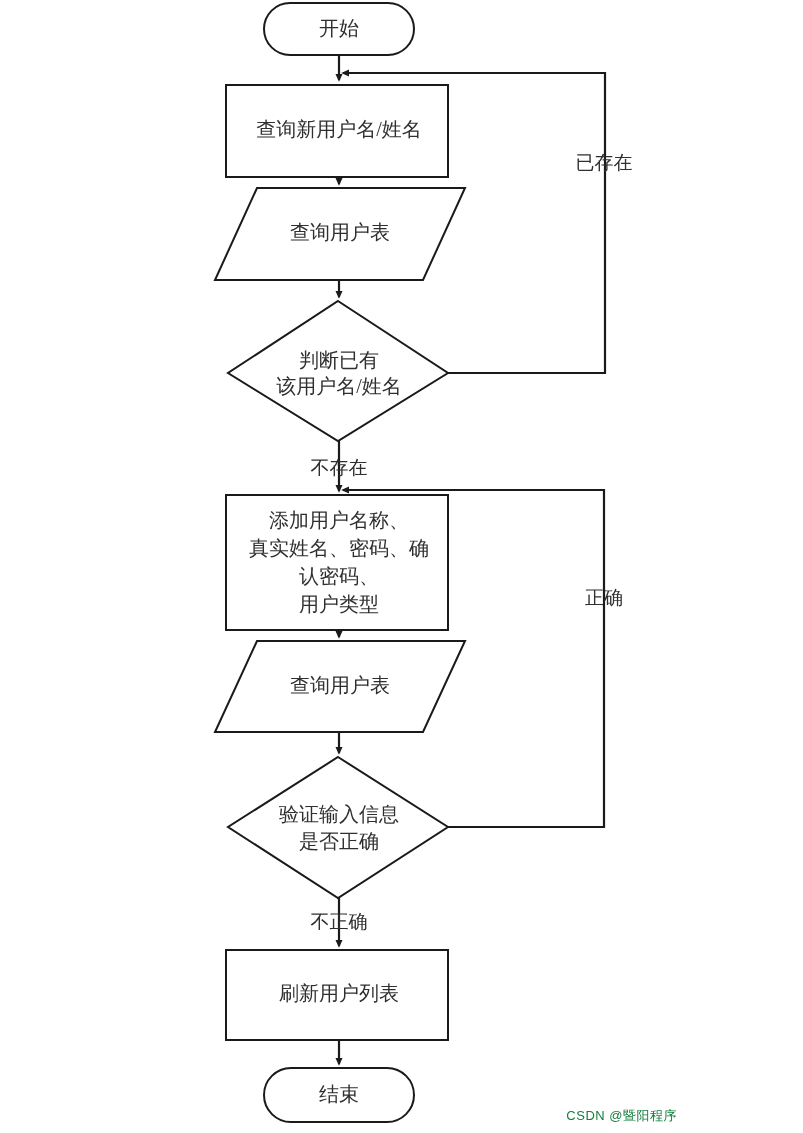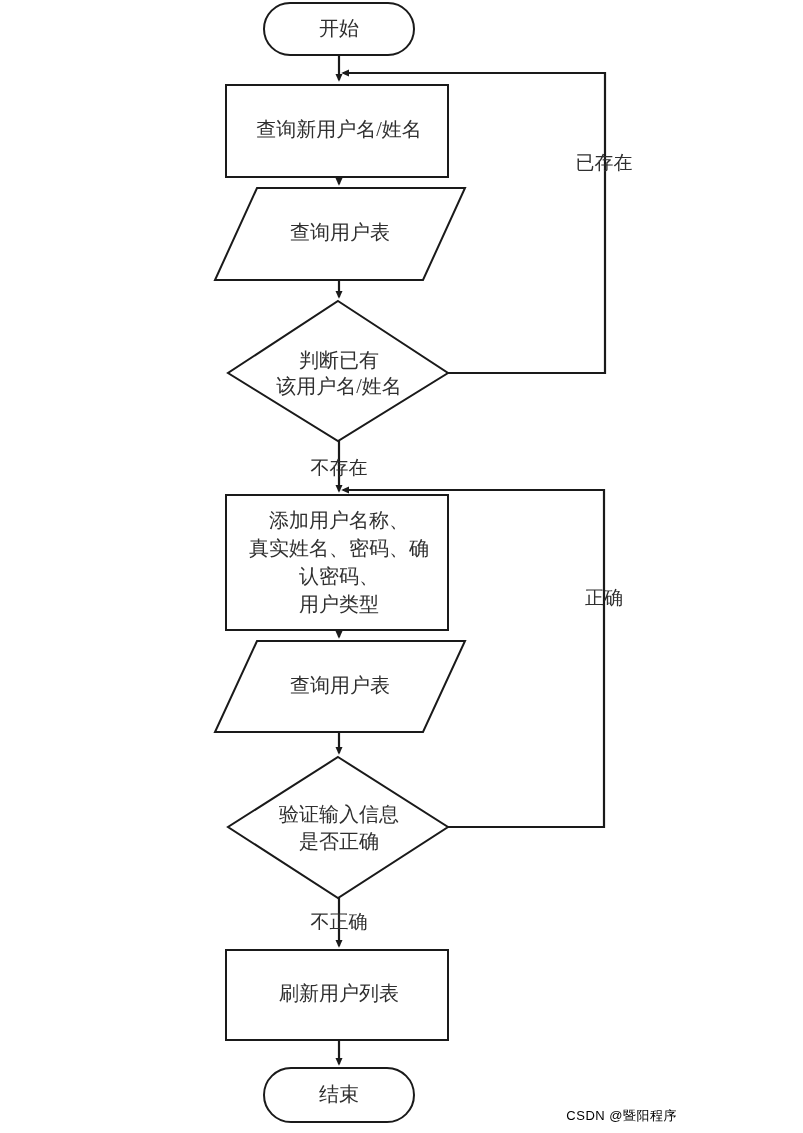--- a/index.html
+++ b/index.html
@@ -49,21 +49,21 @@
     font-size: 19px;
     text-anchor: middle;
     dominant-baseline: middle;
   }
   .watermark {
     position: absolute;
     right: 12px;
     bottom: 8px;
     font-family: "Liberation Sans", "DejaVu Sans", sans-serif;
     font-size: 13px;
-    color: #000000;
+    color: #15803d;
     letter-spacing: 0.5px;
     user-select: none;
   }
 </style>
 </head>
 <body>
 
 <div id="page">
 
   <svg id="flow-svg" viewBox="0 0 803 1133">

